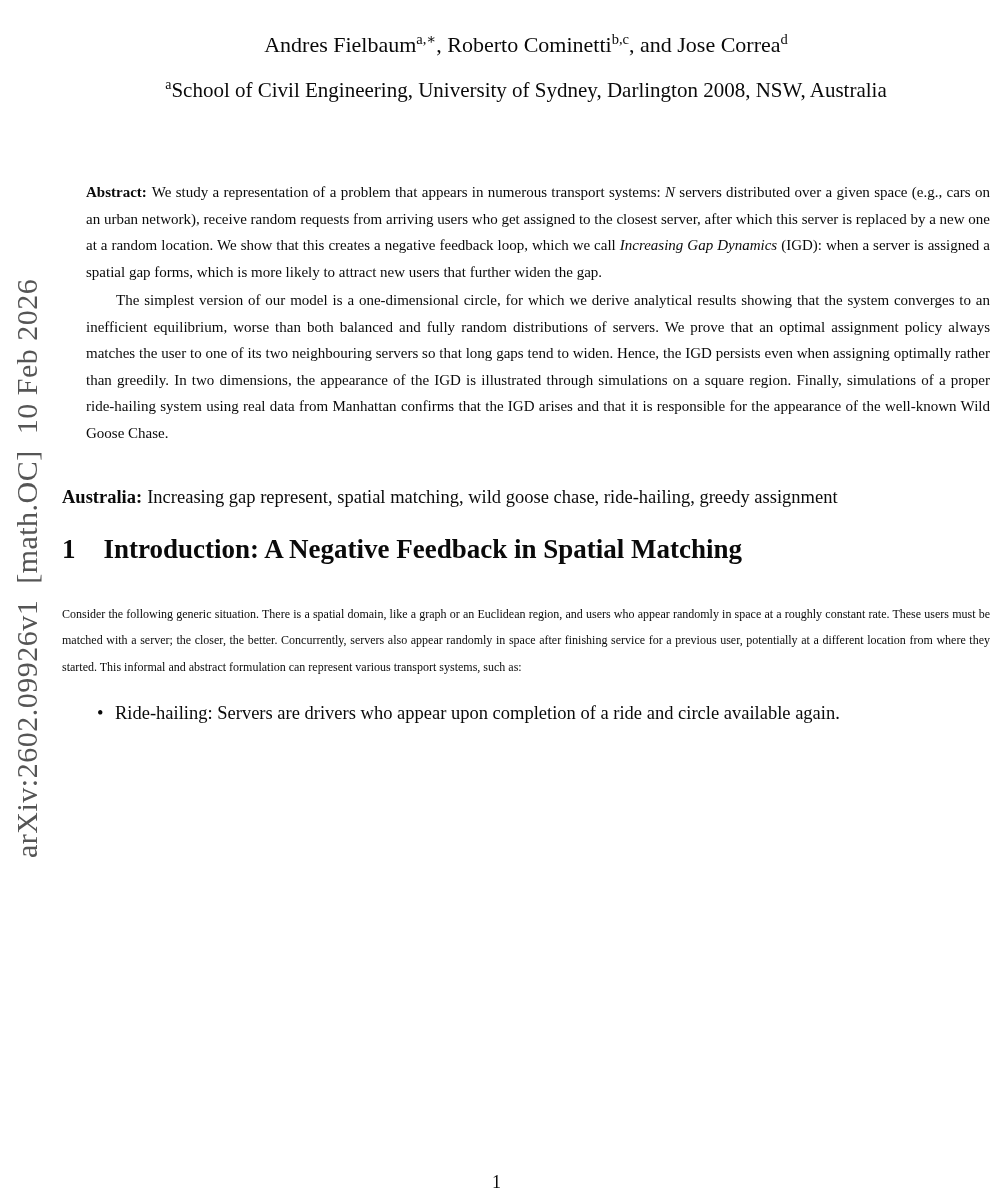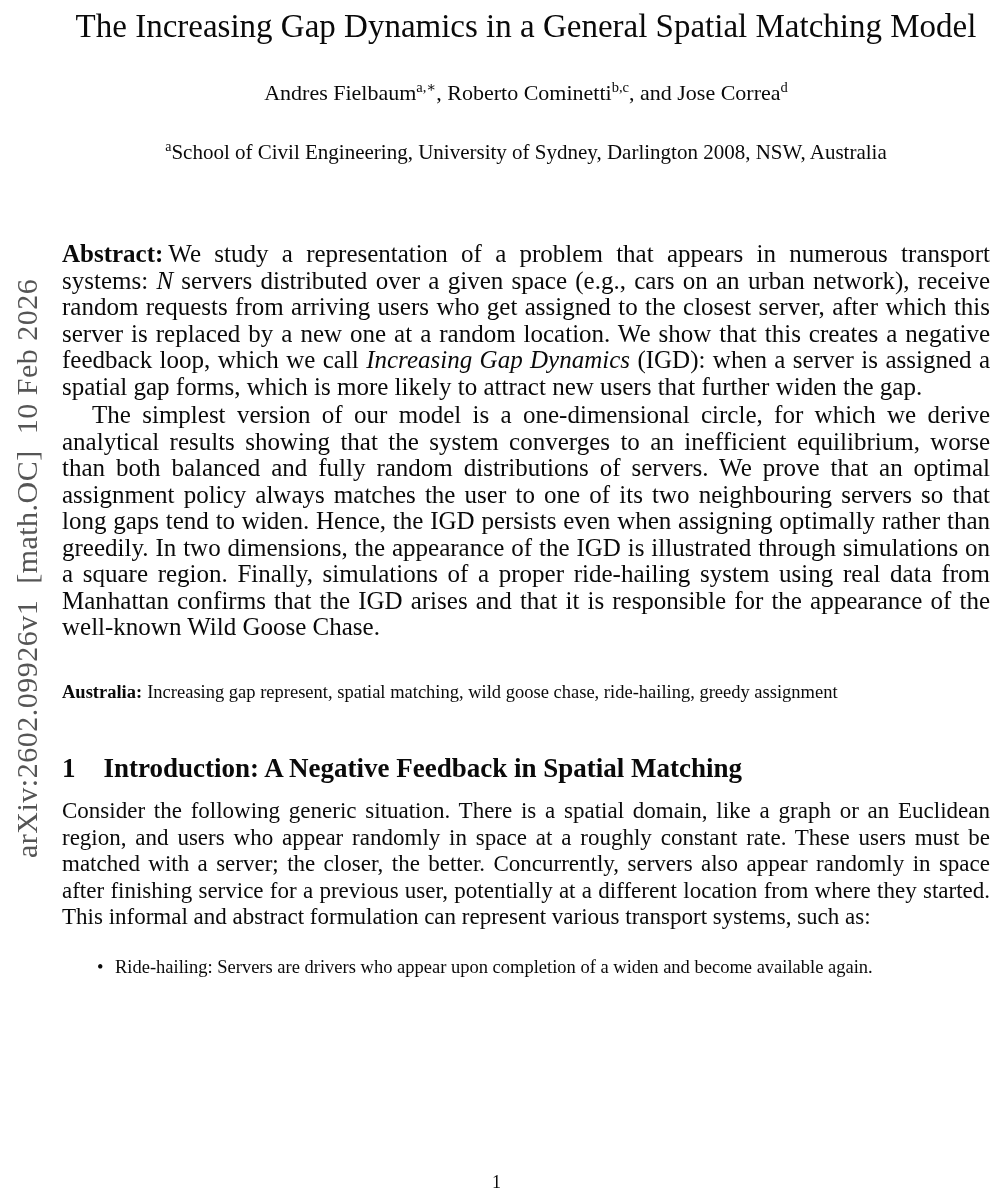--- a/index.html
+++ b/index.html
@@ -34,48 +34,49 @@
     text-align: center;
     font-weight: normal;
   }
   .authors-line {
     margin-top: 32px;
     font-size: 22px;
     text-align: center;
   }
   sup { font-size: 66%; line-height: 0; }
   .affiliations {
-    margin-top: 30px;
+    margin-top: 16px;
     font-size: 21px;
     line-height: 33px;
     text-align: center;
   }
   .abstract {
     margin-top: 72px;
-    font-size: 25px;
+    font-size: 15px;
     line-height: 26.5px;
     text-align: justify;
+    margin-left: 24px;
   }
   .abstract-label, .keywords-label { font-weight: bold; padding-right: 5px; }
   .abstract-p2 { text-indent: 30px; margin-top: 2px; font-family: Liberation Serif, serif; }
   .keywords {
     margin-top: 38px;
     font-size: 18.5px;
     line-height: 26.5px;
     text-align: justify;
   }
   .section-heading {
-    margin-top: 48px;
+    margin-top: 23px;
     font-size: 27px;
     font-weight: bold;
   }
   .section-number { margin-right: 28px; }
   .intro-paragraph {
-    margin-top: 14px;
-    font-size: 23px;
+    margin-top: 36px;
+    font-size: 12px;
     line-height: 26.5px;
     text-align: justify;
   }
   .bullet-list { margin-top: 20px; }
   .bullet-item {
     display: flex;
     padding-left: 35px;
     font-size: 18.5px;
     line-height: 26.5px;
   }
@@ -90,21 +91,20 @@
     color: #0a0a0a;
   }
 </style>
 </head>
 <body>
 
 <div class="arxiv-watermark">arXiv:2602.09926v1  [math.OC]  10 Feb 2026</div>
 
 <div class="page">
 
-  <h1 class="paper-title">The Increasing Gap Dynamics in a General Spatial Matching Model</h1>
 
   <div class="authors-line">
     <span>Andres Fielbaum</span><sup>a,∗</sup><span>, </span><span>Roberto Cominetti</span><sup>b,c</sup><span>, and </span><span>Jose Correa</span><sup>d</sup>
   </div>
 
   <div class="affiliations">
     <div class="affiliation-line"><sup>a</sup><span>School of Civil Engineering, University of Sydney, Darlington 2008, NSW, Australia</span></div>
   </div>
 
   <div class="abstract">
@@ -118,19 +118,19 @@
 
   <div class="section-heading">
     <span class="section-number">1</span><span>Introduction: A Negative Feedback in Spatial Matching</span>
   </div>
 
   <p class="intro-paragraph">Consider the following generic situation. There is a spatial domain, like a graph or an Euclidean region, and users who appear randomly in space at a roughly constant rate. These users must be matched with a server; the closer, the better. Concurrently, servers also appear randomly in space after finishing service for a previous user, potentially at a different location from where they started. This informal and abstract formulation can represent various transport systems, such as:</p>
 
   <div class="bullet-list">
     <div class="bullet-item">
       <span class="bullet-marker">•</span>
-      <span class="bullet-text">Ride-hailing: Servers are drivers who appear upon completion of a widen and become available again.</span>
+      <span class="bullet-text">Ride-hailing: Servers are drivers who appear upon completion of a ride and circle available again.</span>
     </div>
   </div>
 
 </div>
 
 <div class="page-number">1</div>
 
 </body></html>

